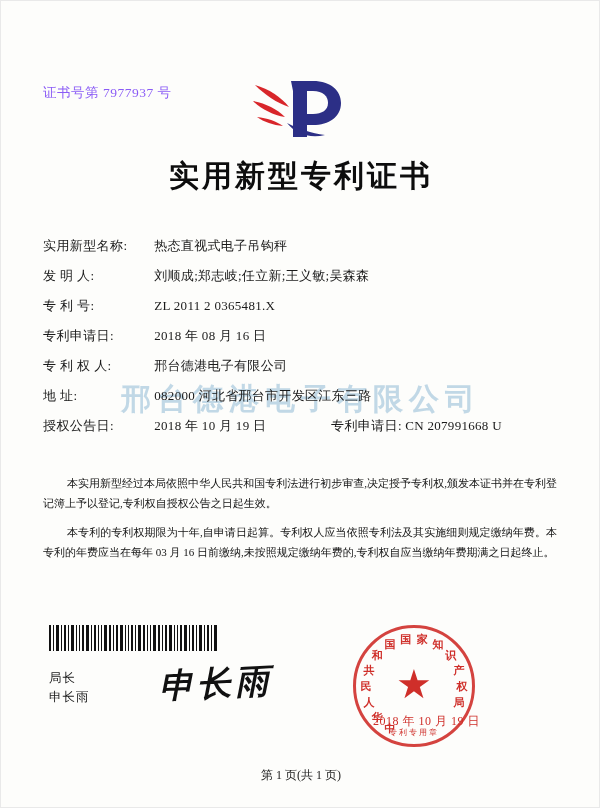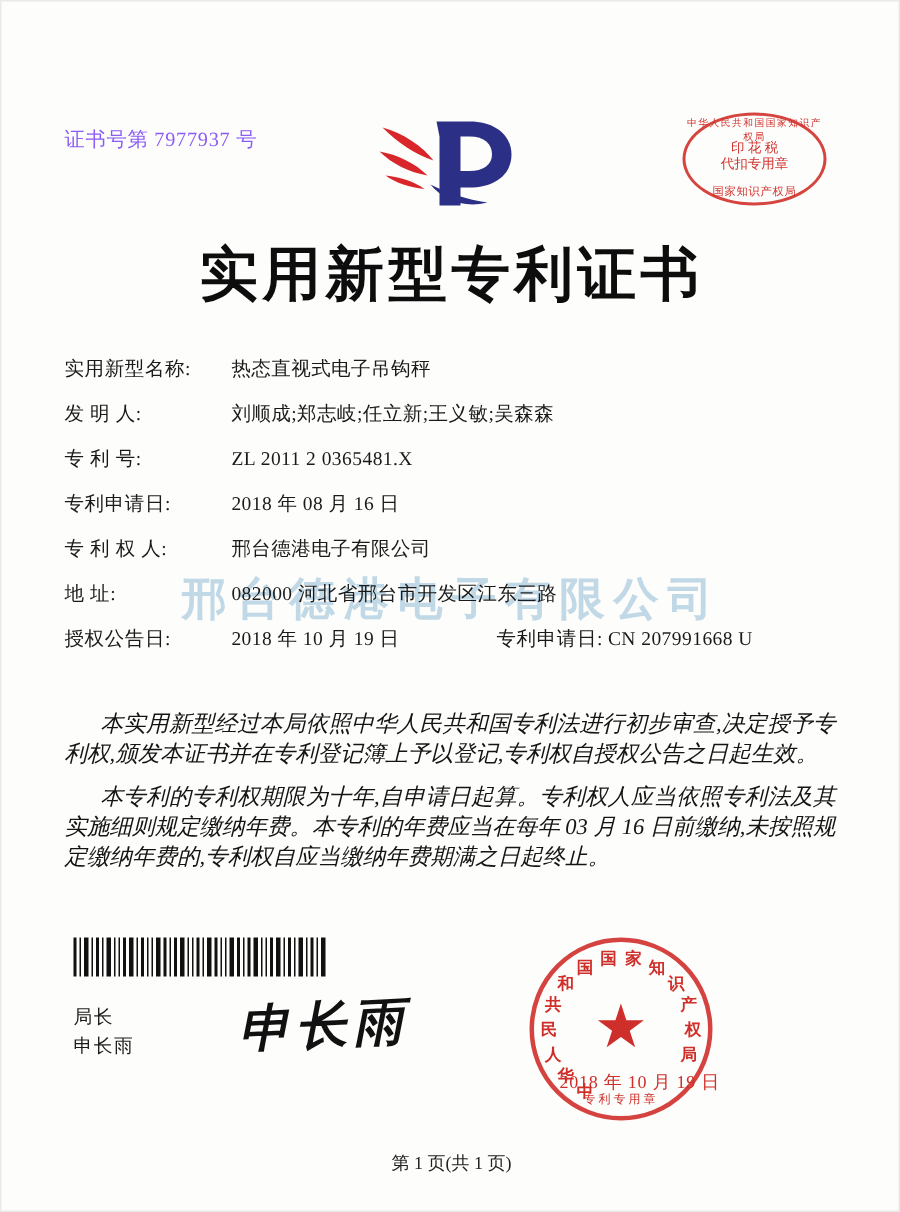--- a/index.html
+++ b/index.html
@@ -88,21 +88,21 @@
     letter-spacing: 0.5px;
   }
 
   
   .doc-title {
     position: absolute;
     left: 0;
     top: 155px;
     width: 600px;
     text-align: center;
-    font-size: 39px;
+    font-size: 30px;
     font-weight: bold;
     letter-spacing: 3px;
     font-family: Liberation Sans, sans-serif;
     color: #0d0d0d;
   }
 
   
   .fields {
     position: absolute;
     left: 42px;
@@ -133,25 +133,24 @@
     display: inline-block;
     letter-spacing: 0.4px;
   }
 
   
   .body-text {
     position: absolute;
     left: 42px;
     top: 472px;
     width: 514px;
-    font-size: 15px;
+    font-size: 11px;
     line-height: 20px;
     text-align: justify;
     color: #141414;
-    font-style: italic;
   }
   .body-text p {
     margin: 0 0 9px 0;
     text-indent: 24px;
   }
 
   
   .barcode {
     position: absolute;
     left: 48px;
@@ -283,26 +282,20 @@
     <svg width="108" height="62" viewBox="0 0 108 62" xmlns="http://www.w3.org/2000/svg">
       <path d="M44 2 L66 2 C84 2 94 12 94 24 C94 38 82 46 66 46 L60 46 L60 58 L46 58 L46 12 Z" fill="#2c2f86"></path>
       <path d="M60 12 L66 12 C76 12 81 17 81 24 C81 31 75 35 66 35 L60 35 Z" fill="#fdfdfb"></path>
       <path d="M8 6 C22 10 34 18 42 28 C30 24 18 16 8 6 Z" fill="#d8262a"></path>
       <path d="M6 22 C18 24 30 30 38 38 C26 36 14 30 6 22 Z" fill="#d8262a"></path>
       <path d="M10 38 C20 39 29 42 36 47 C26 46 17 43 10 38 Z" fill="#d8262a"></path>
       <path d="M40 44 C52 50 64 54 78 56 C62 60 48 54 40 44 Z" fill="#2c2f86"></path>
     </svg>
   </div>
 
-  <div class="top-seal">
-    <div class="oval"></div>
-    <div class="arc-text">中华人民共和国国家知识产权局</div>
-    <div class="mid-text">印 花 税<br>代扣专用章</div>
-    <div class="bot-text">国家知识产权局</div>
-  </div>
 
   <div class="doc-title">实用新型专利证书</div>
 
   <div class="watermark">邢台德港电子有限公司</div>
 
   <div class="fields">
     <div class="field-row">
       <span class="f-label">实用新型名称:</span>
       <span class="f-value">热态直视式电子吊钩秤</span>
     </div>

